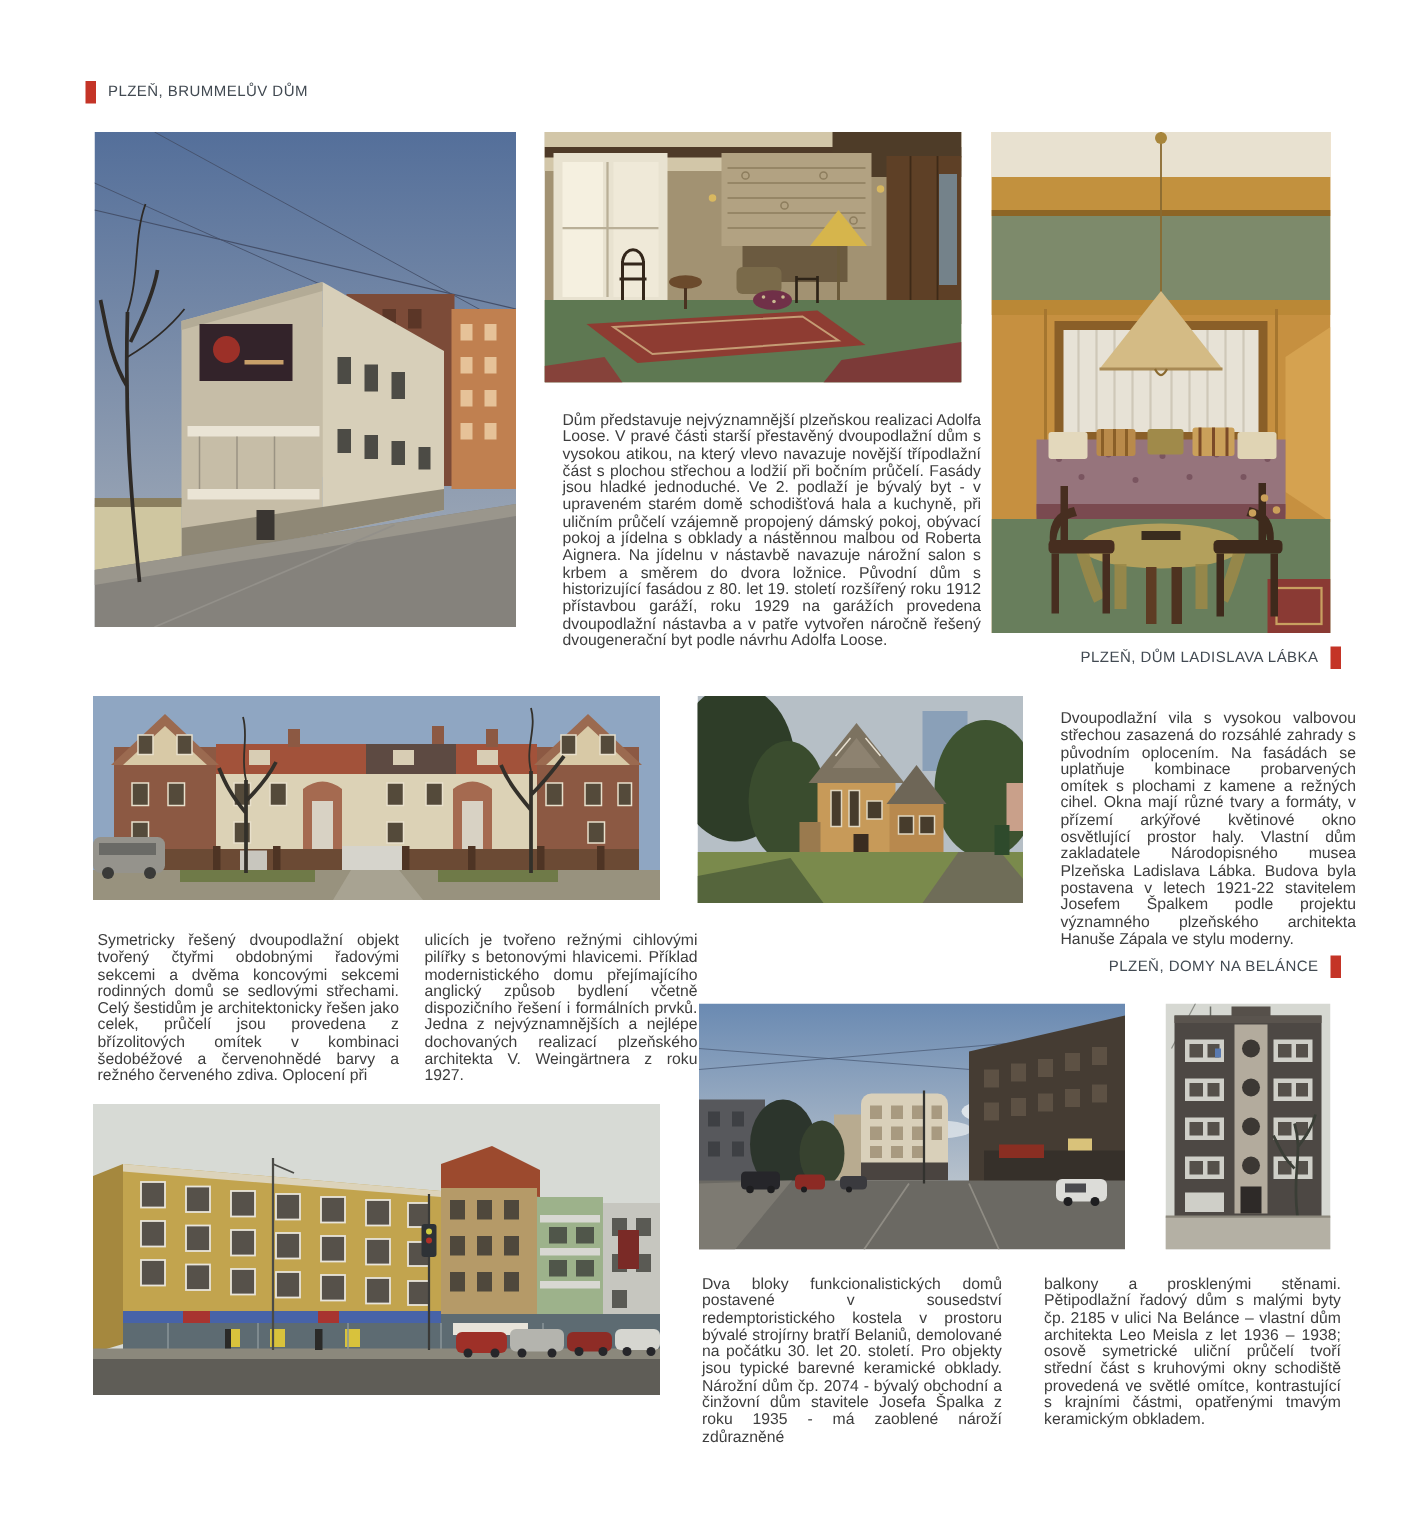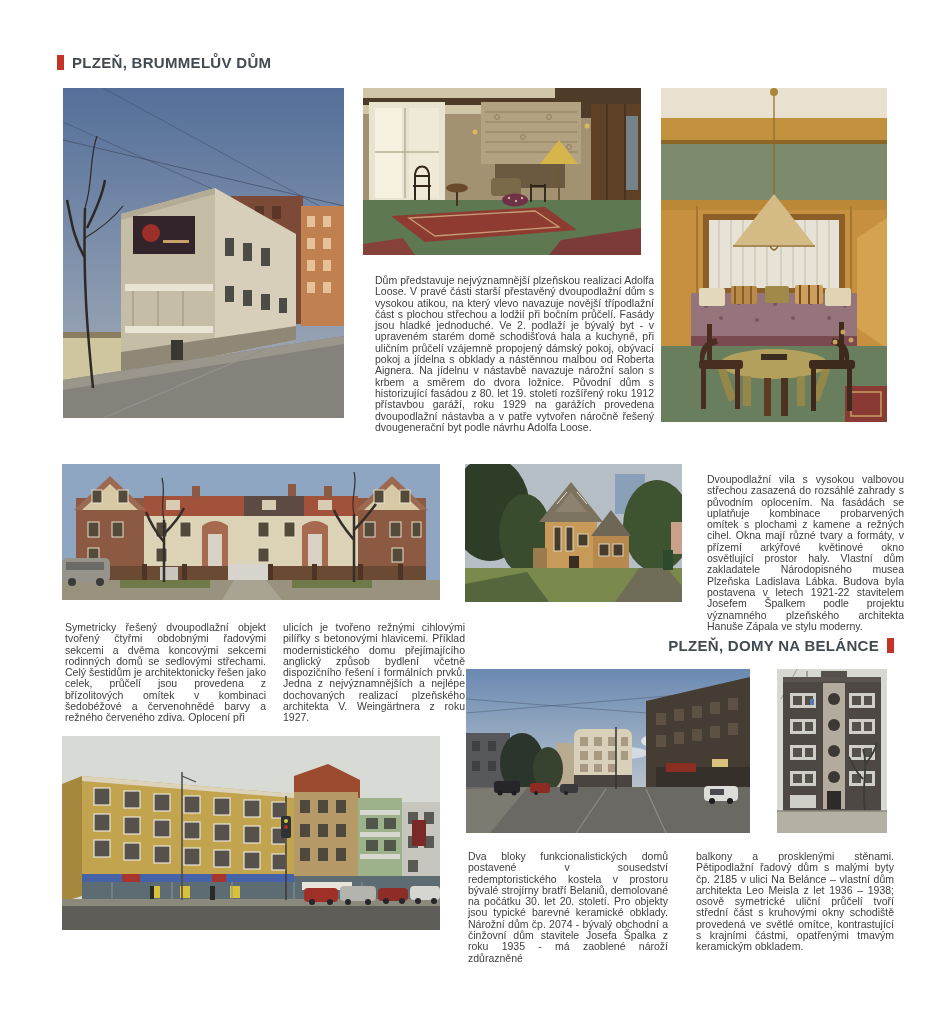--- a/index.html
+++ b/index.html
@@ -1,21 +1,21 @@
 <!DOCTYPE html>
 <html style="--accent: #c43427; --heading_text: #424a52; --body_text: #3d3d3d; --page_background: #ffffff;"><head>
 <meta charset="utf-8">
 <style>
   html,body{margin:0;padding:0;background:#ffffff;}
   #page{
     position:relative;width:949px;height:1024px;background:var(--page_background,#fff);
     font-family:"Liberation Sans",sans-serif;overflow:hidden;
   }
   .heading{position:absolute;display:flex;align-items:center;gap:8px;white-space:nowrap;}
-  .heading .htxt{font-weight:bold;font-size:15px;letter-spacing:.3px;color:var(--heading_text,#424a52);}
+  .heading .htxt{font-weight:normal;font-size:10px;letter-spacing:.3px;color:var(--heading_text,#424a52);}
   .bar{width:7px;height:15px;background:var(--accent,#c43427);flex:0 0 auto;}
   .heading.right{flex-direction:row-reverse;}
   .body{position:absolute;margin:12px;font-size:10.5px;line-height:11.3px;text-align:justify;color:var(--body_text,#3d3d3d);}
   .photo{position:absolute;margin:0;}
   .photo svg{display:block;width:100%;height:100%;}
 </style>
 </head>
 <body>
 
 <div id="page">
@@ -236,20 +236,24 @@
       <g fill="#caa05a">
           <circle cx="182" cy="244" r="2.5"></circle>
           <circle cx="190" cy="252" r="2.5"></circle>
           <circle cx="174" cy="254" r="2.5"></circle>
         </g>
     </svg>
   </figure>
 
   <p class="body" style="left:363px;top:263px;width:279px;">Dům představuje nejvýznamnější plzeňskou realizaci Adolfa Loose. V pravé části starší přestavěný dvoupodlažní dům s vysokou atikou, na který vlevo navazuje novější třípodlažní část s plochou střechou a lodžií při bočním průčelí. Fasády jsou hladké jednoduché. Ve 2. podlaží je bývalý byt - v upraveném starém domě schodišťová hala a kuchyně, při uličním průčelí vzájemně propojený dámský pokoj, obývací pokoj a jídelna s obklady a nástěnnou malbou od Roberta Aignera. Na jídelnu v nástavbě navazuje nárožní salon s krbem a směrem do dvora ložnice. Původní dům s historizující fasádou z 80. let 19. století rozšířený roku 1912 přístavbou garáží, roku 1929 na garážích provedena dvoupodlažní nástavba a v patře vytvořen náročně řešený dvougenerační byt podle návrhu Adolfa Loose.</p>
 
+  <div class="heading right" style="right:55px;top:431px;">
+    <span class="bar"></span>
+    <span class="htxt">PLZEŇ, DŮM LADISLAVA LÁBKA</span>
+  </div>
 
   <figure class="photo" style="left:62px;top:464px;width:378px;height:136px;">
     <svg viewBox="0 0 378 136" preserveAspectRatio="none">
       <rect width="378" height="136" fill="#8fa6c2"></rect>
       <rect x="14" y="52" width="350" height="58" fill="#dcd2b6"></rect>
       <rect x="82" y="32" width="100" height="20" fill="#a2523a"></rect>
       <rect x="182" y="32" width="60" height="20" fill="#5d4a42"></rect>
       <rect x="242" y="32" width="54" height="20" fill="#a2523a"></rect>
       <rect x="14" y="34" width="68" height="76" fill="#8c5943"></rect>
       <polygon points="12,46 48,12 84,46" fill="#9b6a50"></polygon>

